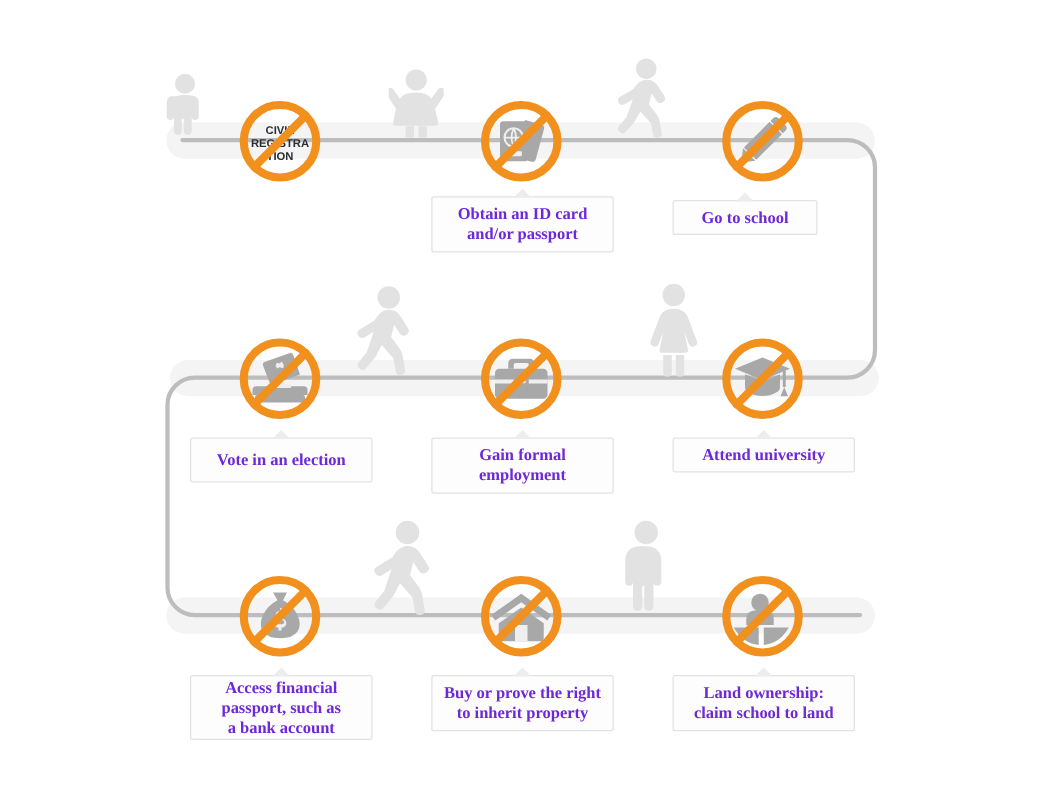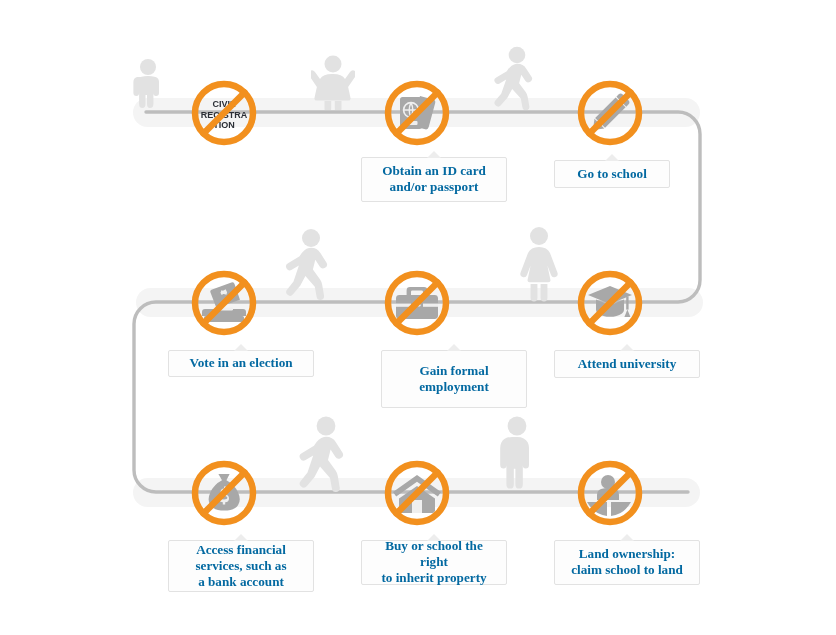--- a/index.html
+++ b/index.html
@@ -17,31 +17,30 @@
 
   .figure{position:absolute;}
   .figure svg{display:block;}
 
   .label{
     position:absolute;
     box-sizing:border-box;
     background:#fdfdfd;
     border:1px solid #e2e2e2;
     border-radius:2px;
-    color:#0369a1;
+    color:#6d28d9;
     font-family:"Liberation Serif", serif;
     font-weight:bold;
     font-size:13.2px;
     line-height:16px;
     text-align:center;
     padding:7px 8px 8px 8px;
     display:flex;
     align-items:center;
     justify-content:center;
-    margin-left:16px;
   }
   .label .ltxt{display:block;white-space:pre-line;}
   .label::after{
     content:"";
     position:absolute;
     top:-7px;left:50%;
     margin-left:-7px;
     width:0;height:0;
     border-left:7px solid transparent;
     border-right:7px solid transparent;
@@ -208,25 +207,25 @@
         <path d="M35 18 l22 9 l-22 9 l-22 -9 z"></path>
         <path d="M21 31.4 v10.6 q0 2 2 3.4 q5 3.4 12 3.4 q7 0 12 -3.4 q2 -1.4 2 -3.4 v-10.6 l-14 5.8 z"></path>
         <path d="M53.6 28.6 v13 h-2.4 v-13 z"></path>
         <path d="M52.4 41.6 l3 7.4 h-6 z"></path>
       </g>
       <circle cx="35" cy="35" r="29" fill="none" stroke="#F2901E" stroke-width="6.5"></circle>
       <line x1="14.5" y1="55.5" x2="55.5" y2="14.5" stroke="#F2901E" stroke-width="6.5" stroke-linecap="round"></line>
     </svg>
   </div>
 
-  <div class="label" style="left:152px;top:350px;width:146px;height:27px;">
+  <div class="label" style="left:152px;top:350px;width:146px;height:36px;">
     <span class="ltxt">Vote in an election</span>
   </div>
 
-  <div class="label" style="left:365px;top:350px;width:146px;height:58px;">
+  <div class="label" style="left:345px;top:350px;width:146px;height:45px;">
     <span class="ltxt">Gain formal
 employment</span>
   </div>
 
   <div class="label" style="left:538px;top:350px;width:146px;height:28px;text-align:right;">
     <span class="ltxt">Attend university</span>
   </div>
 
   <div class="node" style="left:189px;top:458px;">
     <svg viewBox="0 0 70 70" xmlns="http://www.w3.org/2000/svg">
@@ -259,26 +258,26 @@
         <path d="M12 44 h20 v14 q-13 -1.4 -20 -14 z"></path>
         <path d="M36 44 h20 q-7 12.6 -20 14 z"></path>
       </g>
       <circle cx="35" cy="35" r="29" fill="none" stroke="#F2901E" stroke-width="6.5"></circle>
       <line x1="14.5" y1="55.5" x2="55.5" y2="14.5" stroke="#F2901E" stroke-width="6.5" stroke-linecap="round"></line>
     </svg>
   </div>
 
   <div class="label" style="left:152px;top:540px;width:146px;height:52px;">
     <span class="ltxt">Access financial
-services, such as
+passport, such as
 a bank account</span>
   </div>
 
   <div class="label" style="left:345px;top:540px;width:146px;height:45px;">
-    <span class="ltxt">Buy or school the right
+    <span class="ltxt">Buy or prove the right
 to inherit property</span>
   </div>
 
   <div class="label" style="left:538px;top:540px;width:146px;height:45px;">
     <span class="ltxt">Land ownership:
 claim school to land</span>
   </div>
 
 </div>
 

